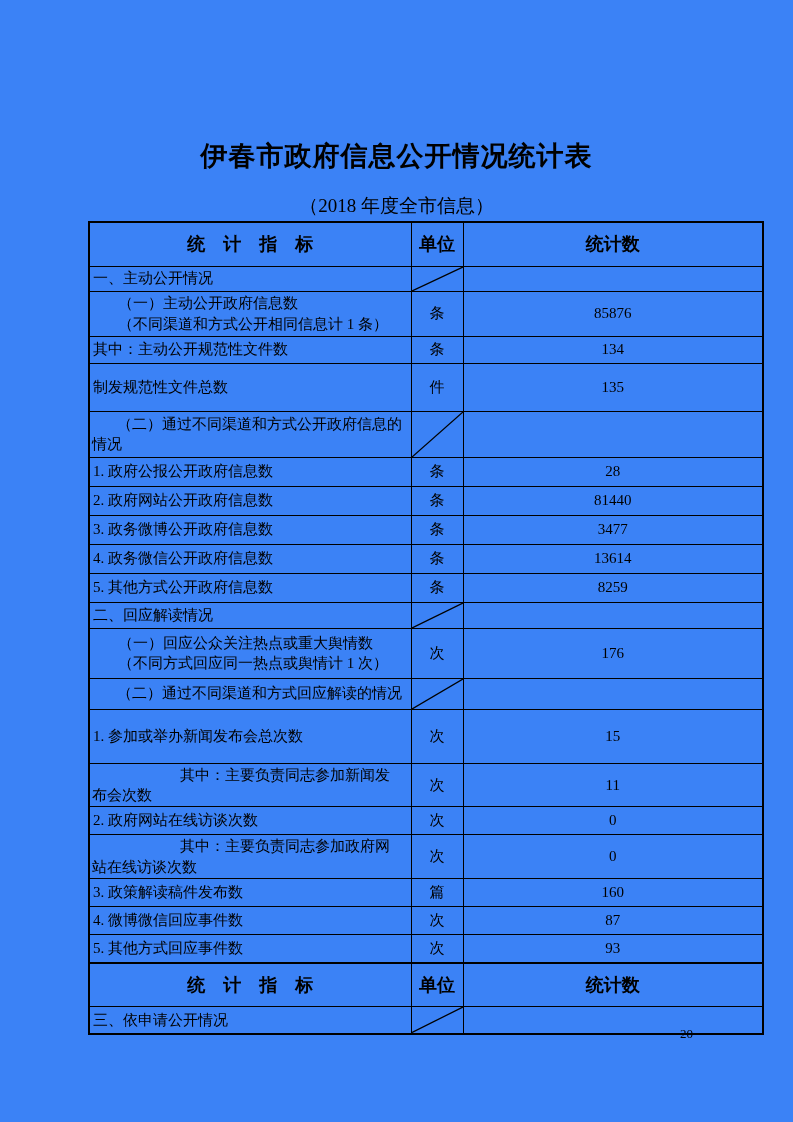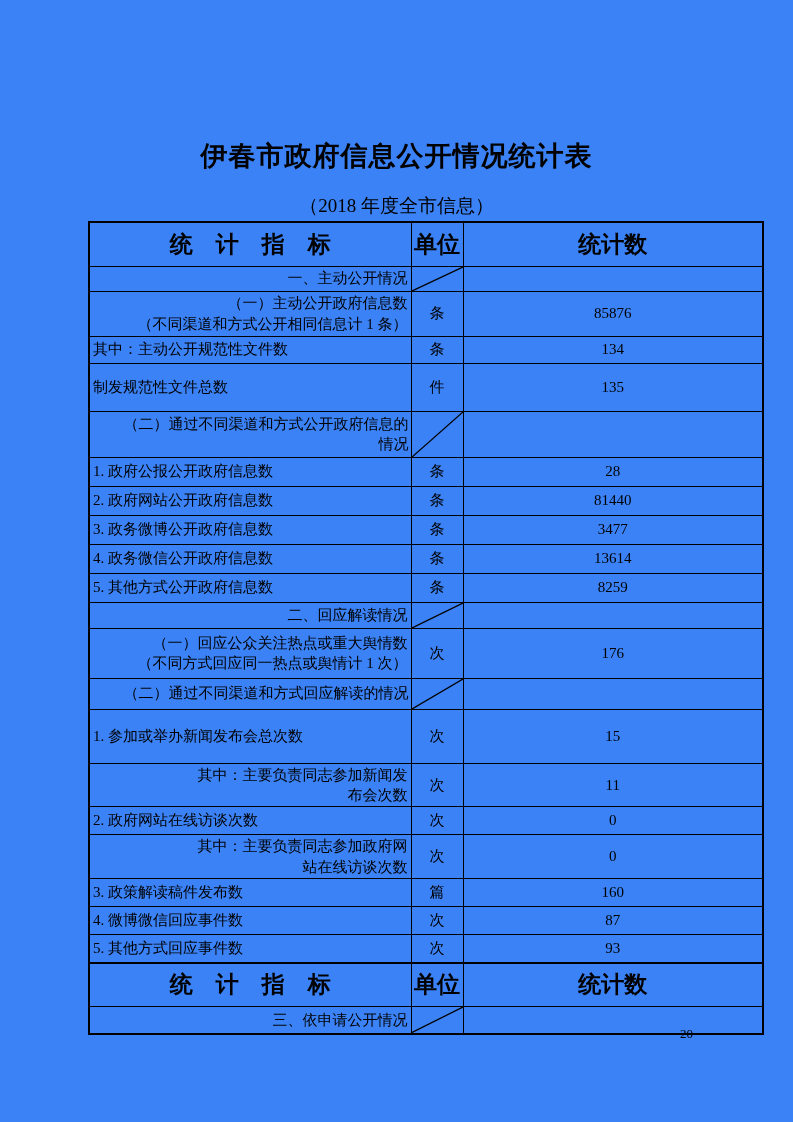--- a/index.html
+++ b/index.html
@@ -48,26 +48,26 @@
     border: 1px solid #000;
     font-size: 15px;
     line-height: 1.35;
     padding: 1px 3px;
     vertical-align: middle;
     overflow: hidden;
   }
   tr.header-row { height: 44px; }
   tr.header-row td {
     font-weight: bold;
-    font-size: 23px;
+    font-size: 18px;
     text-align: center;
     padding: 0;
   }
   tr.header-row.repeat td { border-top: 2px solid #000; }
-  td.label { text-align: right; white-space: pre-line; }
+  td.label { text-align: left; white-space: pre-line; }
   td.label.section { padding-left: 3px; }
   td.label.sub { padding-left: 28px; }
   td.label.sub-wrap { text-indent: 25px; padding-left: 2px; padding-right: 2px; }
   td.label.hang { text-indent: 88px; padding-left: 2px; }
   td.label.item { text-align: left; padding-right: 6px; }
   td.unit-cell { text-align: center; }
   td.value-cell { text-align: center; }
   td.diagonal { position: relative; padding: 0; }
   td.diagonal svg {
     position: absolute;

